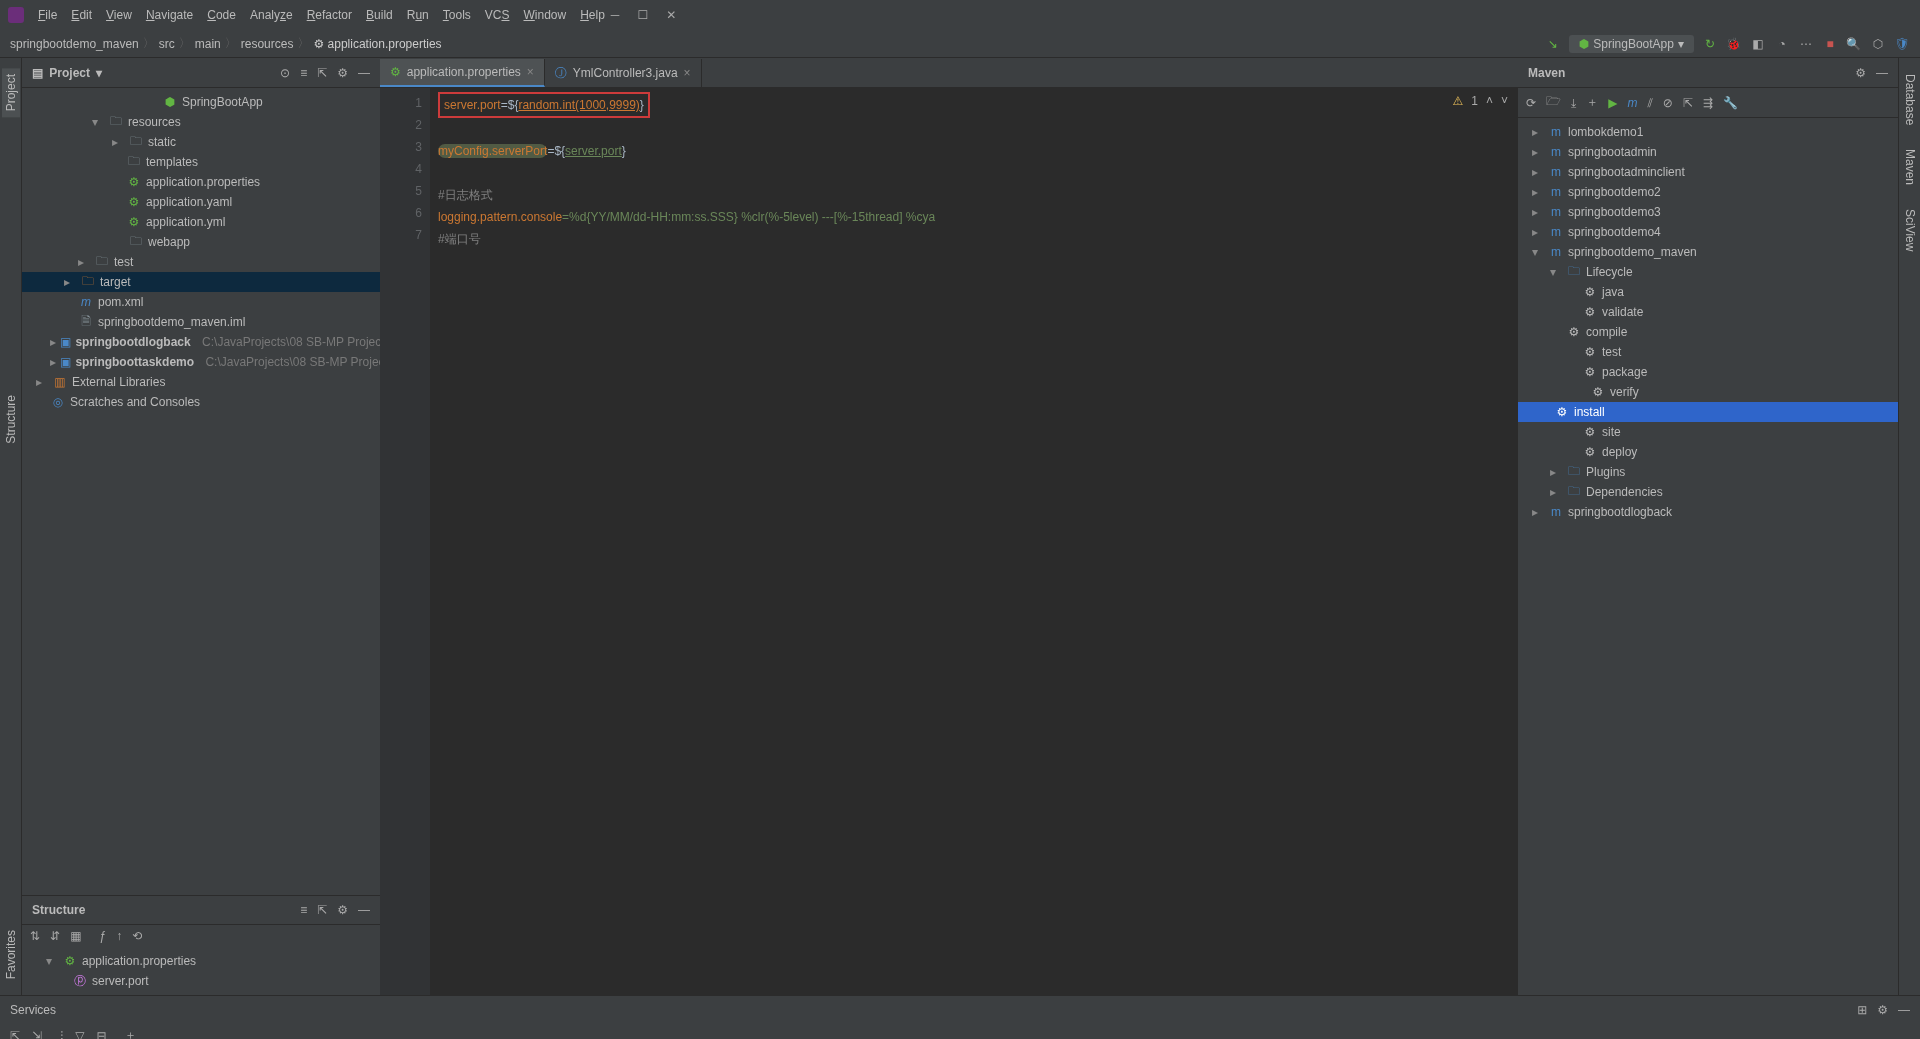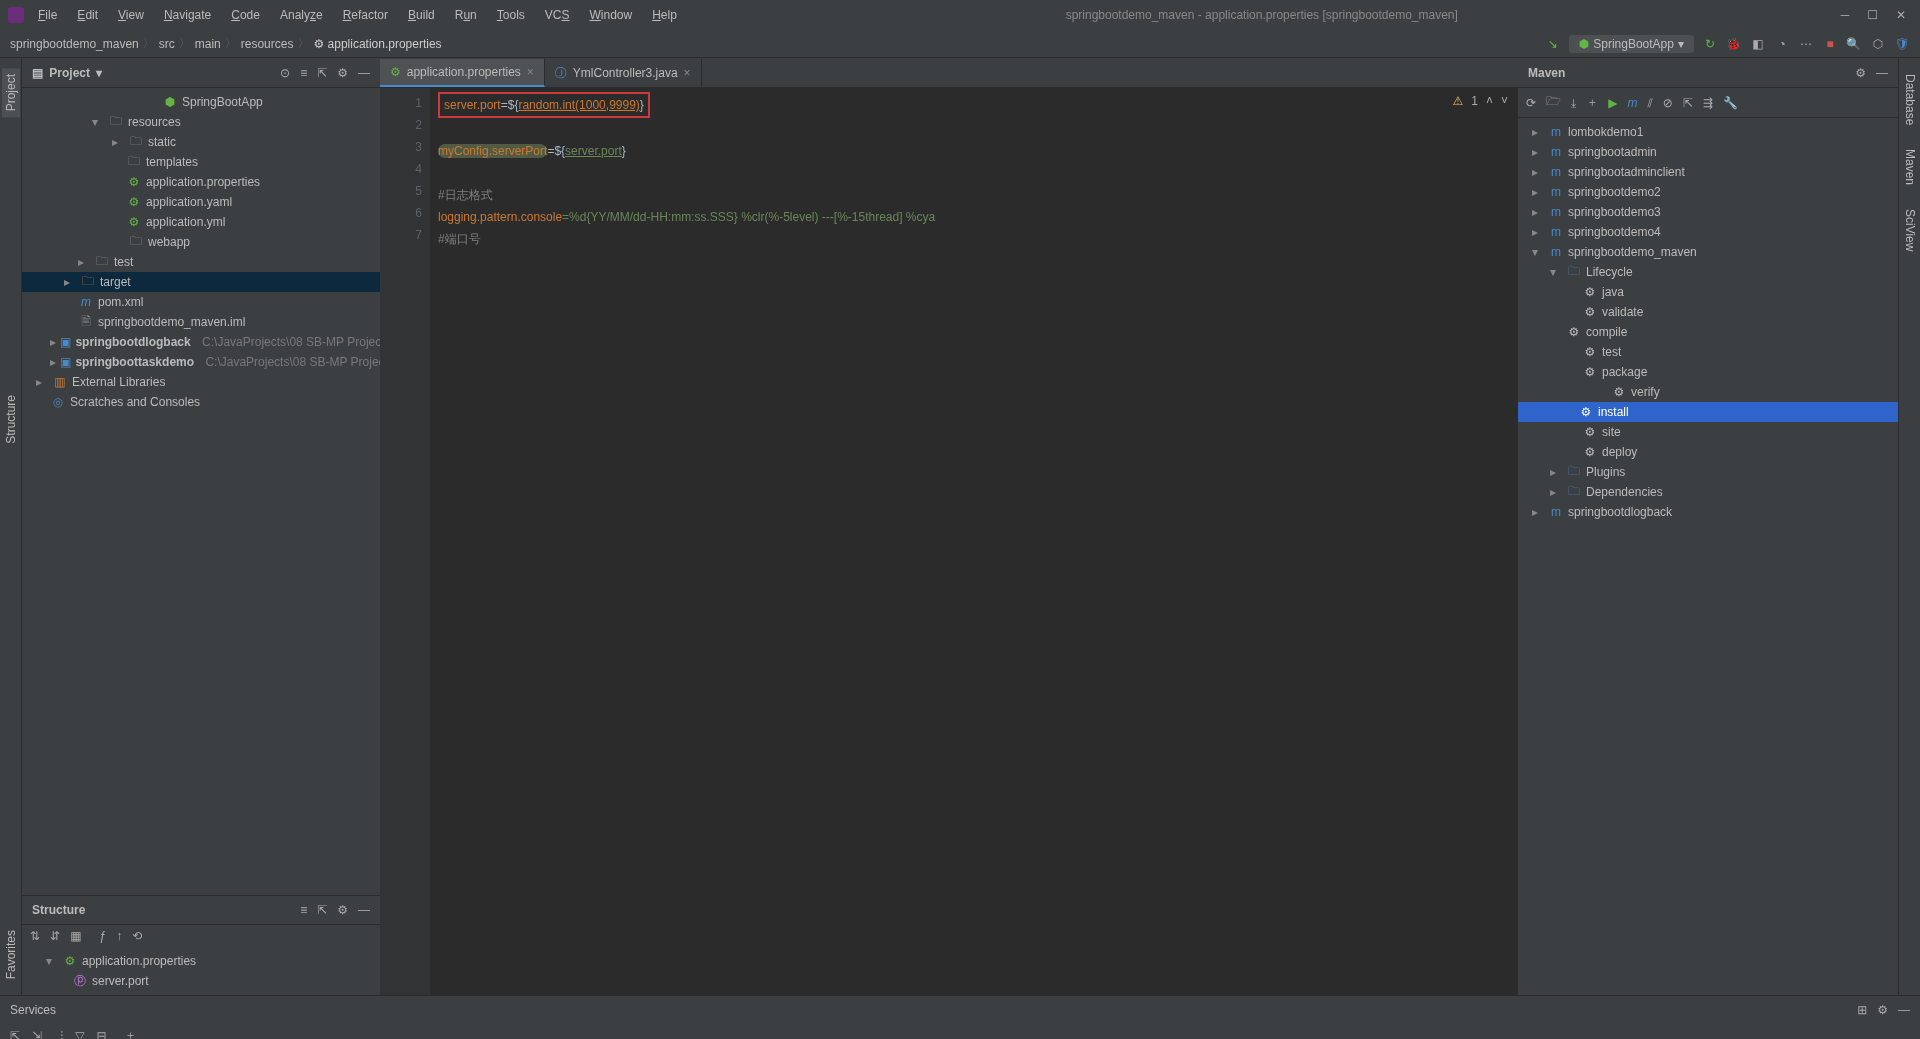--- a/index.html
+++ b/index.html
@@ -1,19 +1,19 @@
 <!DOCTYPE html>
 <html><head>
 <meta charset="utf-8">
 <style>
 * { margin:0; padding:0; box-sizing:border-box; font-family:"Segoe UI",sans-serif; font-size:12px; }
 body { background:#3c3f41; color:#bbb; width:1920px; height:1039px; overflow:hidden; position:relative; }
 .titlebar { height:30px; background:#3c3f41; display:flex; align-items:center; padding:0 8px; }
 .titlebar .logo { width:16px; height:16px; background:#6b2e7a; border-radius:3px; margin-right:8px; }
-.menubar { display:flex; gap:8px; }
+.menubar { display:flex; gap:2px; }
 .menubar span { padding:2px 6px; cursor:pointer; }
 .menubar span u { text-decoration:underline; }
 .title-text { flex:1; text-align:center; color:#888; }
 .winbtns { display:flex; gap:18px; color:#aaa; margin-right:6px; }
 .navbar { height:28px; background:#3c3f41; display:flex; align-items:center; padding:0 10px; border-bottom:1px solid #2b2b2b; }
 .breadcrumb { display:flex; align-items:center; gap:4px; color:#bbb; }
 .breadcrumb .sep { color:#666; }
 .nav-right { margin-left:auto; display:flex; align-items:center; gap:8px; }
 .nav-icon { width:16px; height:16px; display:inline-flex; align-items:center; justify-content:center; color:#aaa; }
 .run-config { background:#4c5052; padding:2px 10px; border-radius:3px; display:flex; align-items:center; gap:4px; }
@@ -75,21 +75,20 @@
     <span><u>C</u>ode</span>
     <span>Analy<u>z</u>e</span>
     <span><u>R</u>efactor</span>
     <span><u>B</u>uild</span>
     <span>R<u>u</u>n</span>
     <span><u>T</u>ools</span>
     <span>VC<u>S</u></span>
     <span><u>W</u>indow</span>
     <span><u>H</u>elp</span>
   </div>
-  <div class="title-text">springbootdemo_maven - application.properties [springbootdemo_maven]</div>
   <div class="winbtns">
     <span>─</span>
     <span>☐</span>
     <span>✕</span>
   </div>
 </div>
 
 <div class="navbar">
   <div class="breadcrumb">
     <span>springbootdemo_maven</span>
@@ -353,25 +352,25 @@
           <span>compile</span>
         </div>
       <div class="tree-row" style="padding-left:64px">
           <span class="icon gear-icon"></span>
           <span>test</span>
         </div>
       <div class="tree-row" style="padding-left:64px">
           <span class="icon gear-icon"></span>
           <span>package</span>
         </div>
-      <div class="tree-row" style="padding-left:93px">
+      <div class="tree-row" style="padding-left:72px">
           <span class="icon gear-icon"></span>
           <span>verify</span>
         </div>
-      <div class="tree-row sel" style="padding-left:60px">
+      <div class="tree-row sel" style="padding-left:36px">
           <span class="icon gear-icon"></span>
           <span>install</span>
         </div>
       <div class="tree-row" style="padding-left:64px">
           <span class="icon gear-icon"></span>
           <span>site</span>
         </div>
       <div class="tree-row" style="padding-left:64px">
           <span class="icon gear-icon"></span>
           <span>deploy</span>

